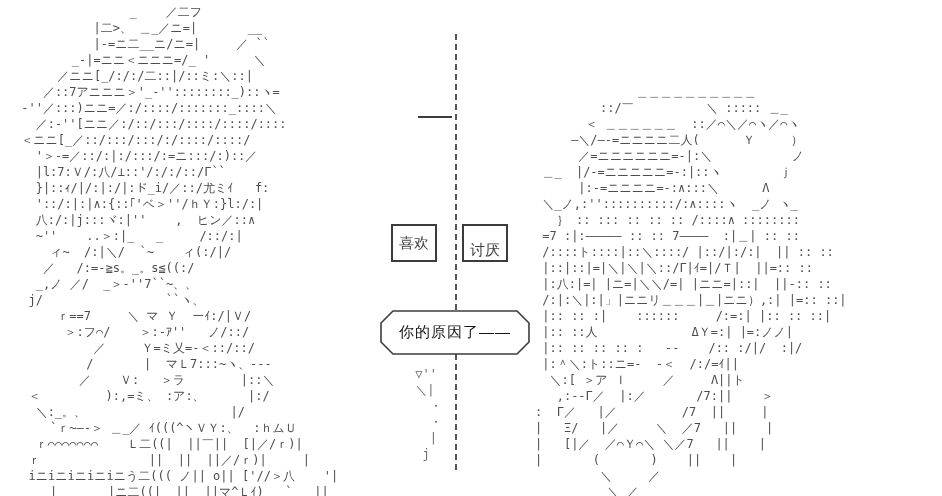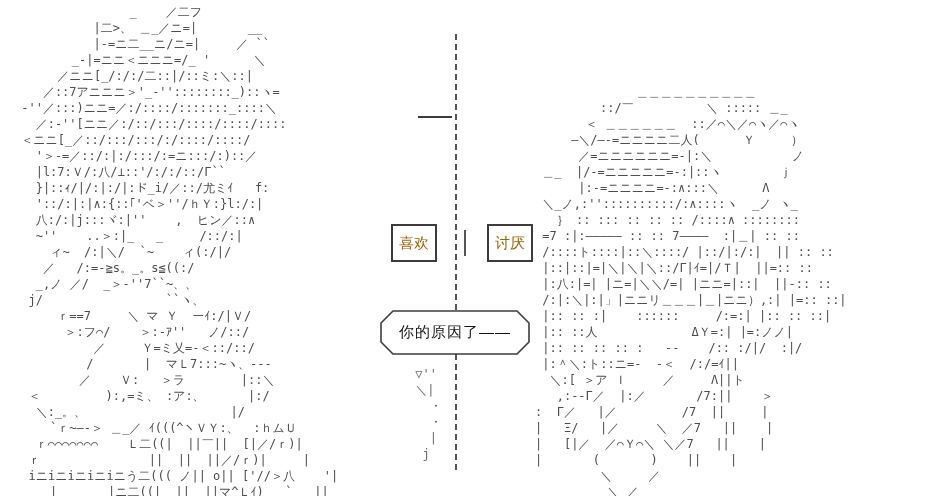--- a/index.html
+++ b/index.html
@@ -19,23 +19,23 @@
   .speech{position:absolute;z-index:3;display:flex;align-items:center;justify-content:center;}
   .speech svg{position:absolute;left:0;top:0;}
   .speech span{position:relative;z-index:2;font-family:"Liberation Sans","DejaVu Sans",sans-serif;
                font-size:15px;color:#141414;letter-spacing:1px;white-space:nowrap;}
   .box1{left:335px;top:128px;width:277px;height:50px;}
   .box2{left:380px;top:310px;width:150px;height:45px;}
   .choice{position:absolute;z-index:3;width:42px;height:34px;background:#ffffff;
           border:2px solid #3c3c3c;display:flex;align-items:center;justify-content:center;
           cursor:pointer;}
   .choice span{font-family:"Liberation Sans","DejaVu Sans",sans-serif;font-size:15px;
-               color:#a16207;}
+               color:#404040;}
   .c1{left:391px;top:224px;}
-  .c2{left:487px;top:224px;}
+  .c2{left:462px;top:224px;align-items:flex-end;}
 </style>
 </head>
 <body>
 
 <div class="stage">
 
   <pre class="art left">                _    ／二フ
            |二&gt;、 ＿_／ニ=|       __
            |-=ニ二__ニ/ニ=|     ／ ``
         _-|=ニニ＜ニニニ=/_ '      ＼

